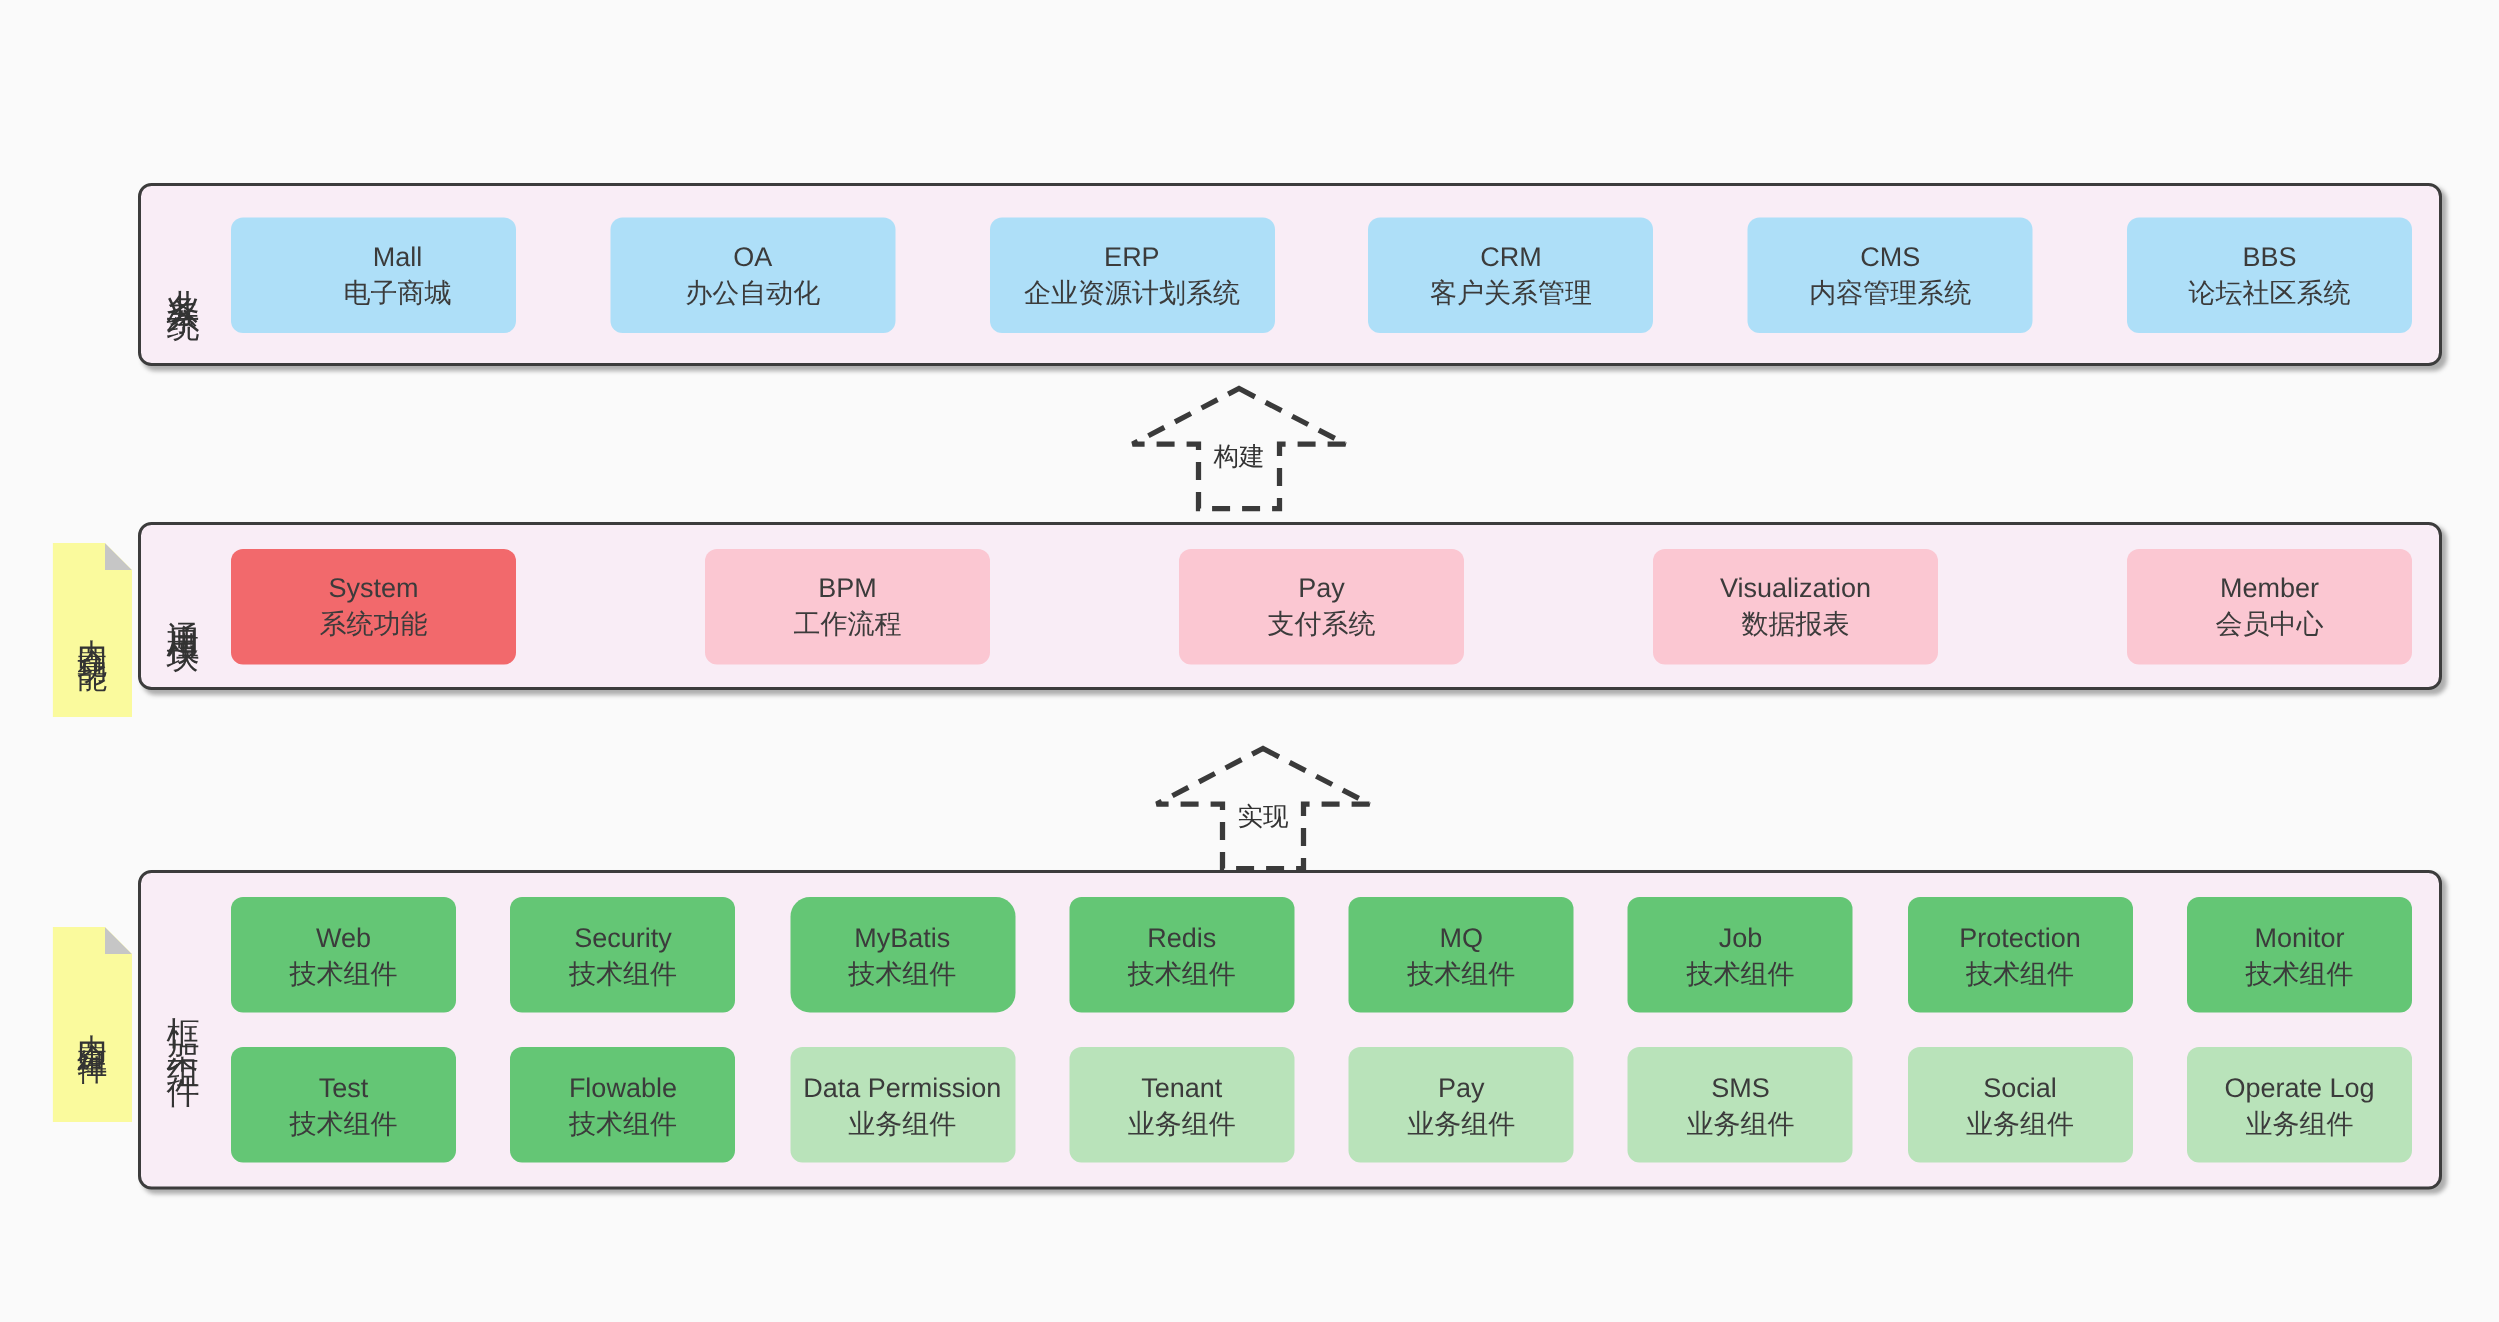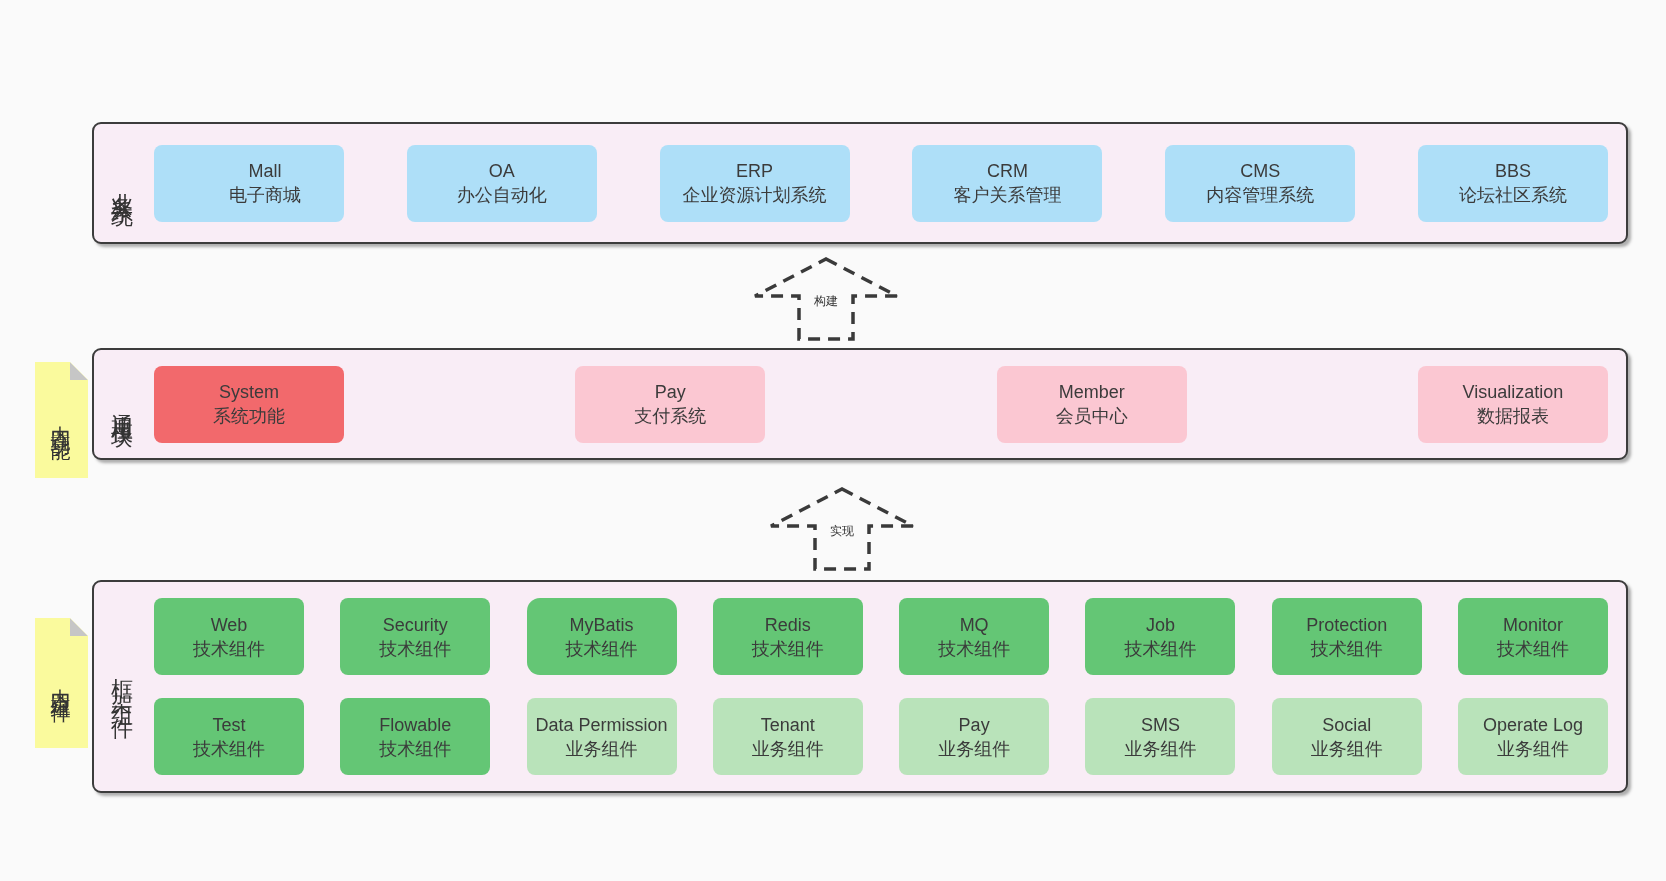--- a/index.html
+++ b/index.html
@@ -39,24 +39,24 @@
     display:flex; align-items:center; justify-content:center; z-index:1;}
   #tag-0{top:362px; height:116px;}
   #tag-1{top:618px; height:130px;}
   .tag .fold{position:absolute; top:0; right:0; width:18px; height:18px;
     background:var(--tag-fold); clip-path:polygon(0 0, 100% 100%, 0 100%);}
   .tag .tag-text{writing-mode:vertical-rl; text-orientation:upright;
     font-size:20px; letter-spacing:5px; color:#333; white-space:nowrap;}
 
   .arrow{position:absolute; width:148px; height:86px; z-index:0;}
   #arrow-0{left:752px; top:256px;}
-  #arrow-1{left:768px; top:486px;}
+  #arrow-1{left:768px; top:496px;}
   .arrow svg{display:block; width:148px; height:86px;}
   .arrow .arrow-label{position:absolute; left:50%; top:37px; transform:translateX(-50%);
-    background:var(--page-bg); padding:0 3px; font-size:12px; color:#333; white-space:nowrap;}
+    background:var(--page-bg); padding:0 3px; font-size:17px; color:#333; white-space:nowrap;}
 </style>
 </head>
 <body>
 
 <div class="page">
 
   <div class="arrow" id="arrow-0">
     <svg viewBox="0 0 148 86">
       <polygon points="74,3 145,40 101,40 101,83 47,83 47,40 3,40" fill="none" stroke="#3a3a3a" stroke-width="3.5" stroke-dasharray="12 8"></polygon>
     </svg>
@@ -114,30 +114,34 @@
 
   <section class="panel" id="panel-1">
     <div class="vlabel">通用模块</div>
     <div class="rows">
         <div class="row cols-6">
           <div class="box" style="background: var(--red);">
             <div class="en">System</div>
             <div class="zh">系统功能</div>
           </div>
           <div class="box" style="background: var(--pink);">
+            <div class="en">BPM</div>
+            <div class="zh">工作流程</div>
+          </div>
+          <div class="box" style="background: var(--pink);">
             <div class="en">Pay</div>
             <div class="zh">支付系统</div>
           </div>
           <div class="box" style="background: var(--pink);">
+            <div class="en">Visualization</div>
+            <div class="zh">数据报表</div>
+          </div>
+          <div class="box" style="background: var(--pink);">
             <div class="en">Member</div>
             <div class="zh">会员中心</div>
-          </div>
-          <div class="box" style="background: var(--pink);">
-            <div class="en">Visualization</div>
-            <div class="zh">数据报表</div>
           </div>
         </div>
       </div>
   </section>
 
   <section class="panel" id="panel-2">
     <div class="vlabel">框架组件</div>
     <div class="rows">
         <div class="row cols-8">
           <div class="box" style="background: var(--green);">

